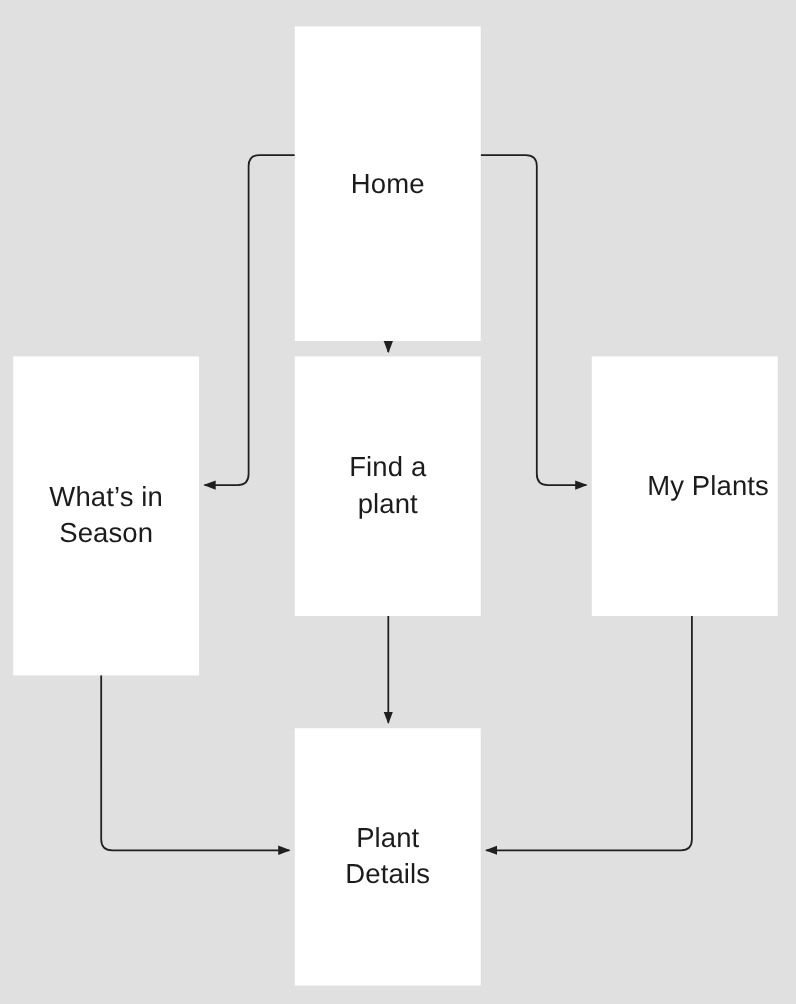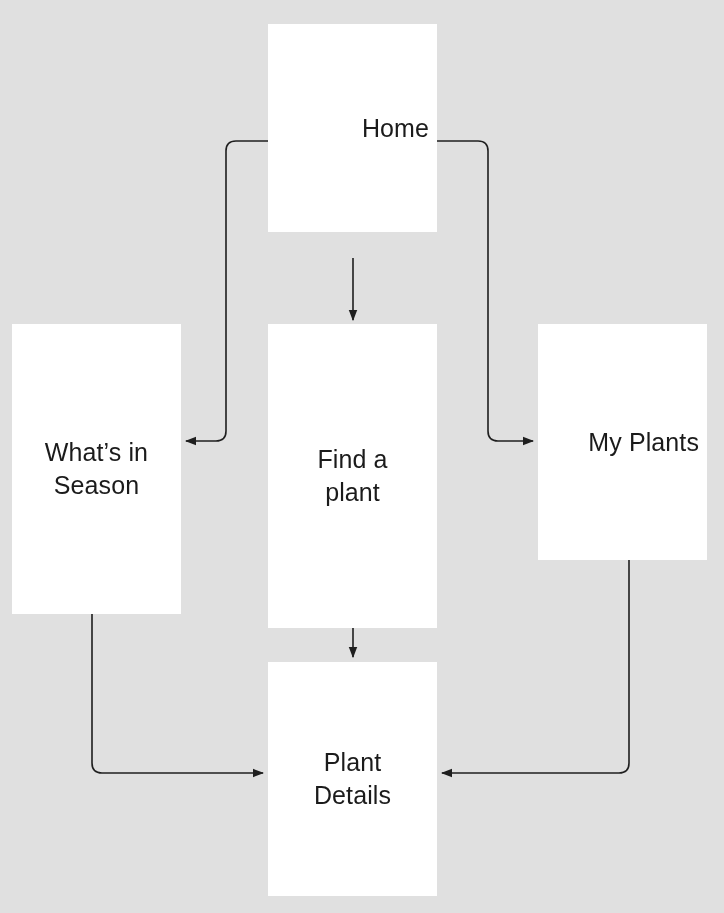--- a/index.html
+++ b/index.html
@@ -41,23 +41,23 @@
     font-family: "Liberation Sans", sans-serif;
     font-size: 25px;
     line-height: 1.32;
     color: #1b1b1b;
     text-align: center;
     white-space: pre-line;
     letter-spacing: 0.1px;
     font-weight: 400;
   }
   
-  #node-home        { left: 268px; top: 24px;  width: 169px; height: 208px; justify-content: flex-end; }
+  #node-home        { left: 268px; top: 24px;  width: 169px; height: 286px; }
   #node-whats-in-season { left: 12px;  top: 324px; width: 169px; height: 290px; }
-  #node-find-a-plant    { left: 268px; top: 324px; width: 169px; height: 304px; }
+  #node-find-a-plant    { left: 268px; top: 324px; width: 169px; height: 236px; }
   #node-my-plants       { left: 538px; top: 324px; width: 169px; height: 236px; justify-content: flex-end; }
   #node-plant-details   { left: 268px; top: 662px; width: 169px; height: 234px; }
 </style>
 </head>
 <body>
 
 <div id="diagram-canvas">
 
   <svg id="connector-layer" viewBox="0 0 724 913" width="724" height="913" xmlns="http://www.w3.org/2000/svg">
     <defs>

